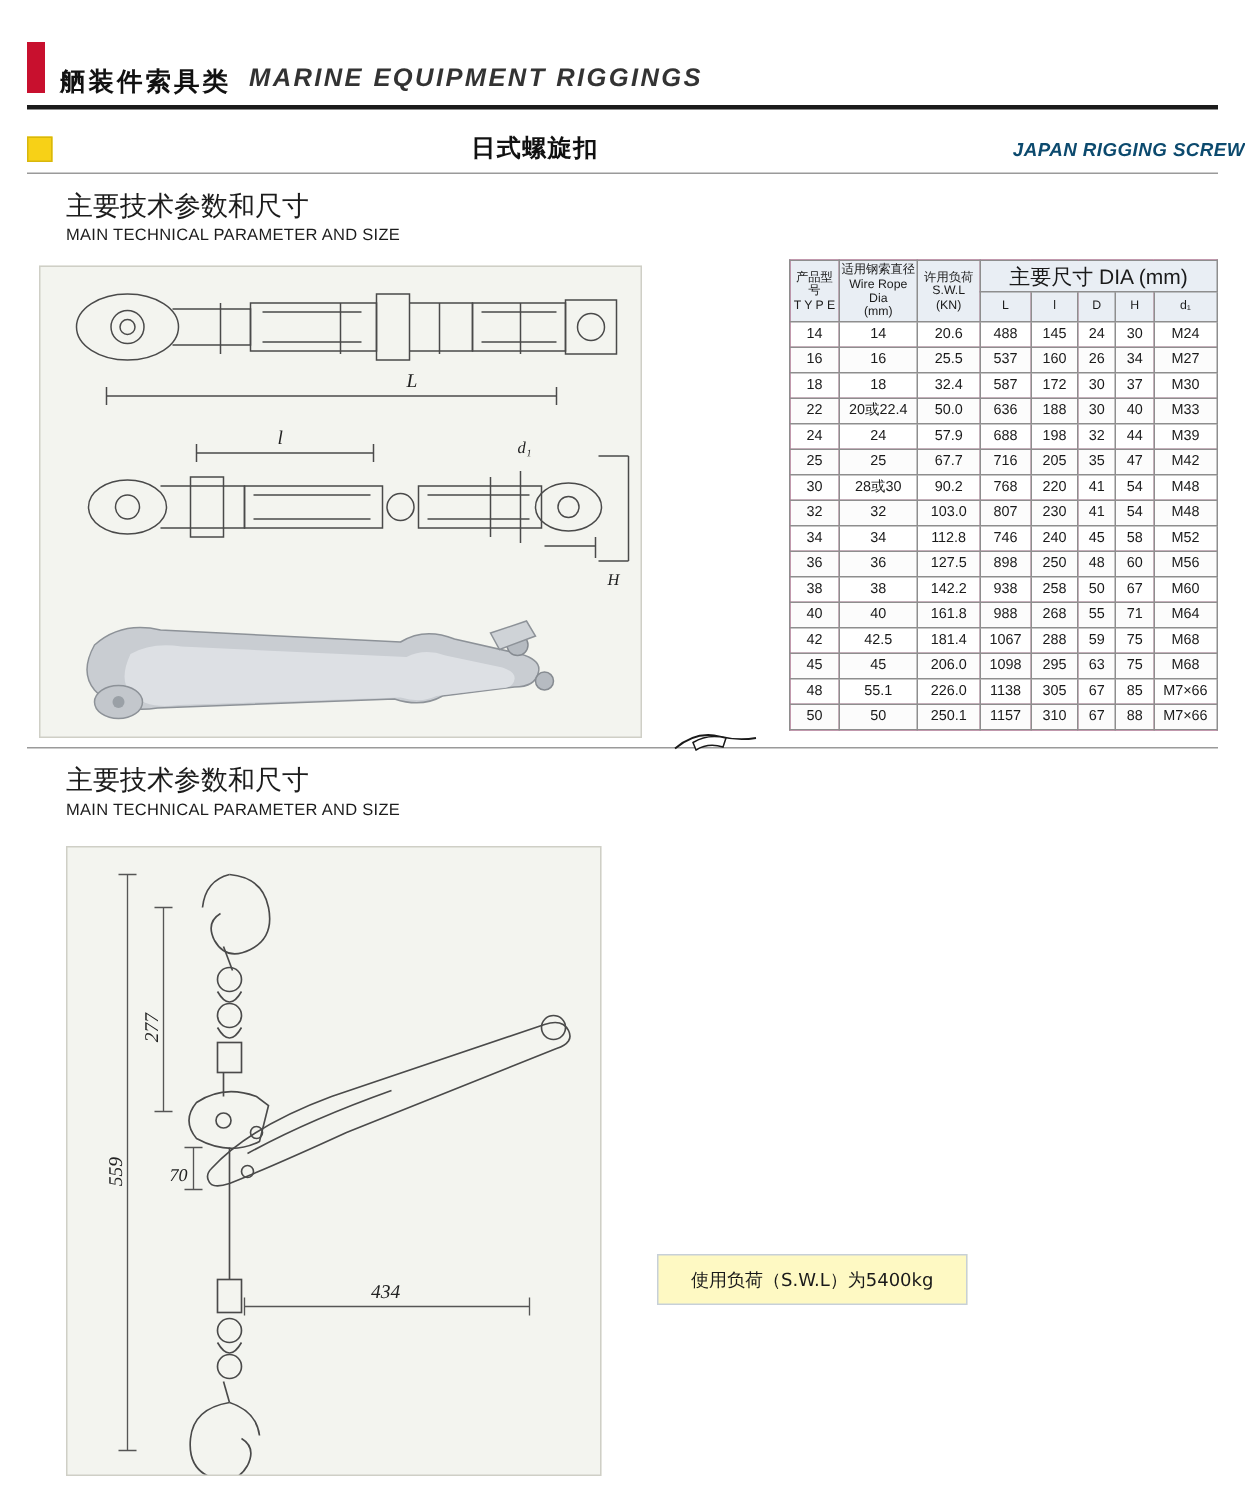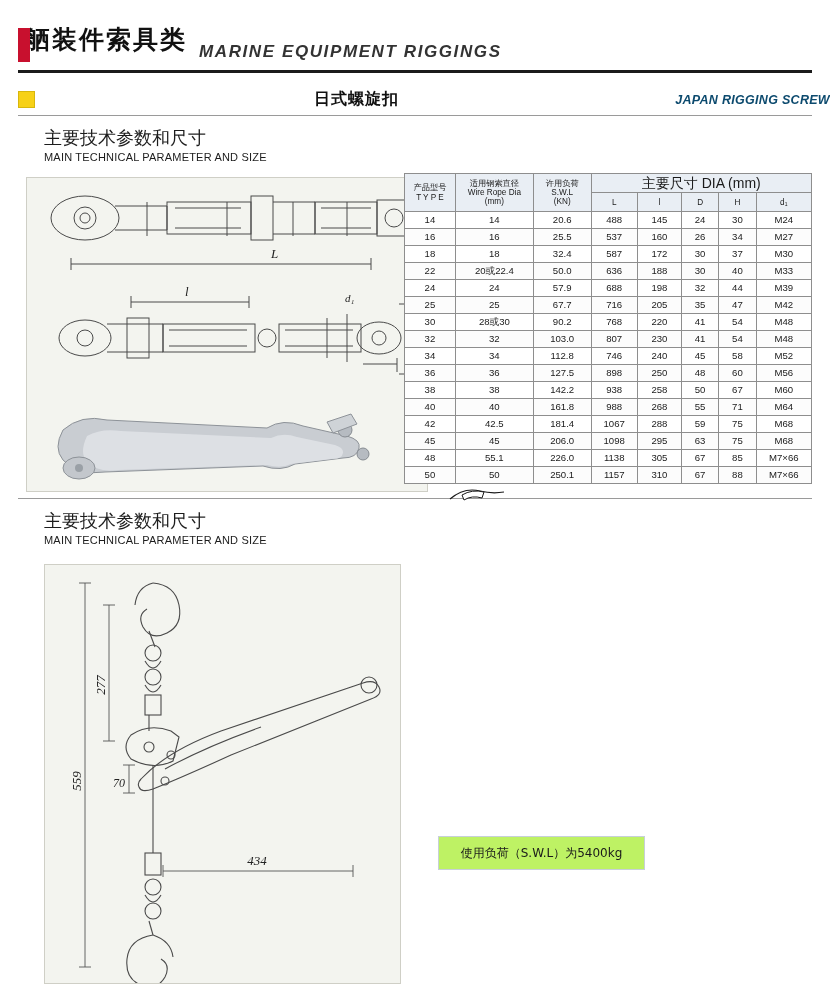--- a/index.html
+++ b/index.html
@@ -35,26 +35,26 @@
   .header .accent-bar {
     position: absolute;
     left: 0;
     top: 6px;
     width: 12px;
     height: 34px;
     background: #c8102e;
   }
   .header .cn-title {
     font-family: "DejaVu Sans", sans-serif;
-    font-size: 25px;
+    font-size: 17px;
     font-weight: bold;
     letter-spacing: 2px;
-    margin-left: 7px;
+    margin-left: 22px;
     line-height: 1;
-    padding-bottom: 18px;
+    padding-bottom: 6px;
     color: #111;
   }
   .header .en-title {
     font-family: "Liberation Sans", sans-serif;
     font-size: 17px;
     font-weight: bold;
     font-style: italic;
     letter-spacing: 1.6px;
     margin-left: 12px;
     padding-bottom: 8px;
@@ -127,21 +127,21 @@
   .dwg { position: absolute; inset: 0; }
 
   
   table.spec {
     position: absolute;
     right: 0;
     top: 0;
     border-collapse: collapse;
     font-size: 9.5px;
     background: #ec4899;
-    width: 408px;
+    width: 286px;
   }
   table.spec th, table.spec td {
     border: 1px solid #8e8e8e;
     text-align: center;
     padding: 0;
     height: 16px;
     line-height: 1.05;
     font-weight: normal;
     color: #1a1a1a;
   }
@@ -172,21 +172,21 @@
     height: 430px;
   }
   .fig2 { left: 26px; top: 6px; width: 355px; height: 418px; }
 
   .note-box {
     position: absolute;
     left: 420px;
     top: 278px;
     width: 205px;
     height: 32px;
-    background: #bef264;
+    background: #fef9c3;
     border: 1px solid #c7d0d8;
     display: flex;
     align-items: center;
     justify-content: center;
     font-family: "DejaVu Sans", sans-serif;
     font-size: 12px;
     color: #1a1a1a;
   }
 </style>
 </head>

